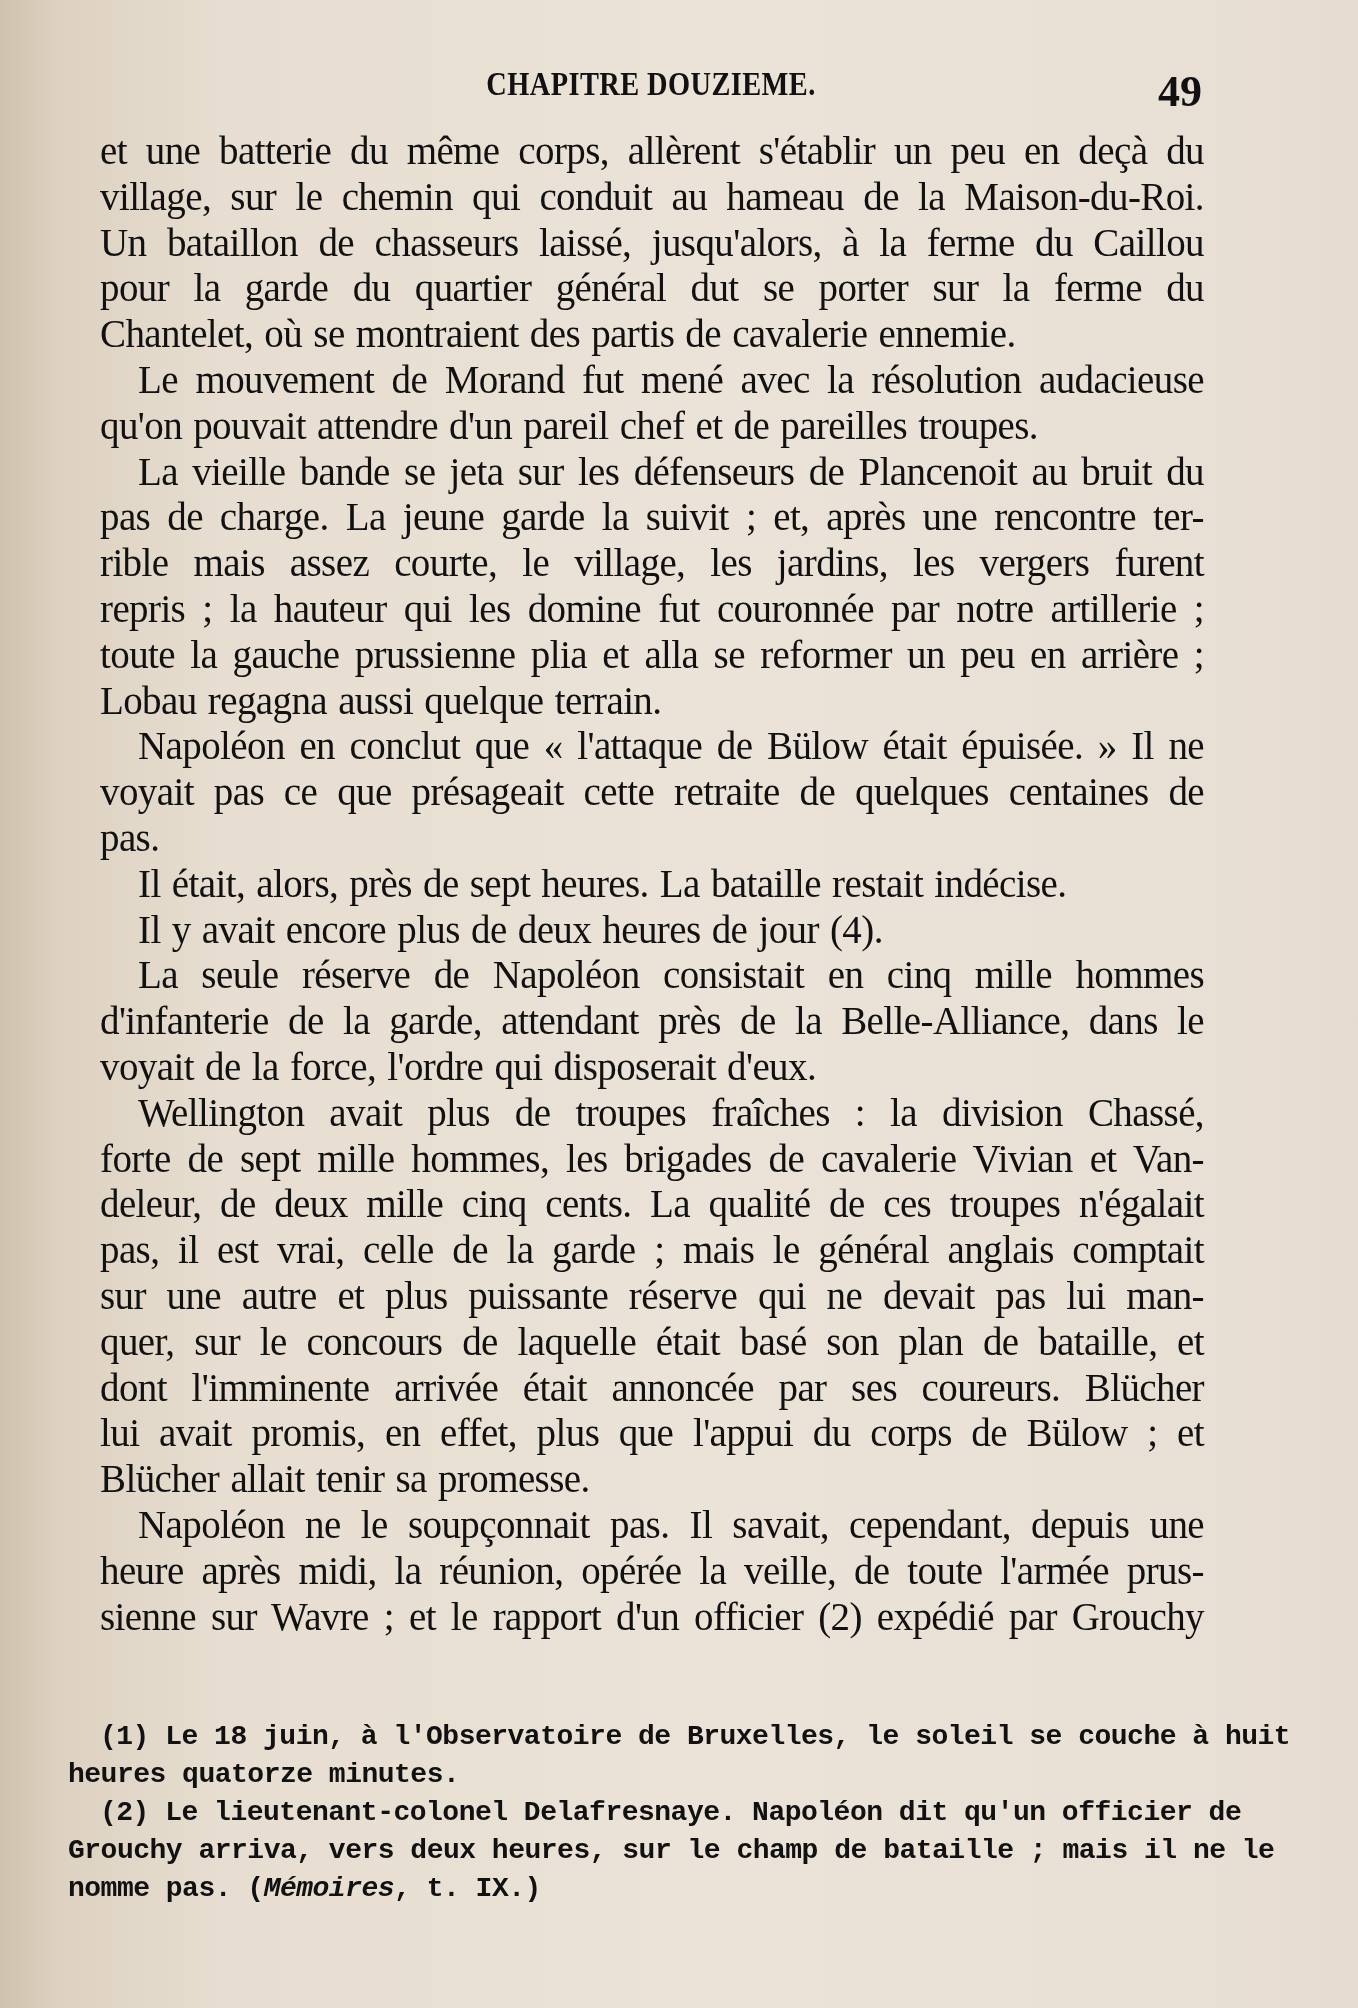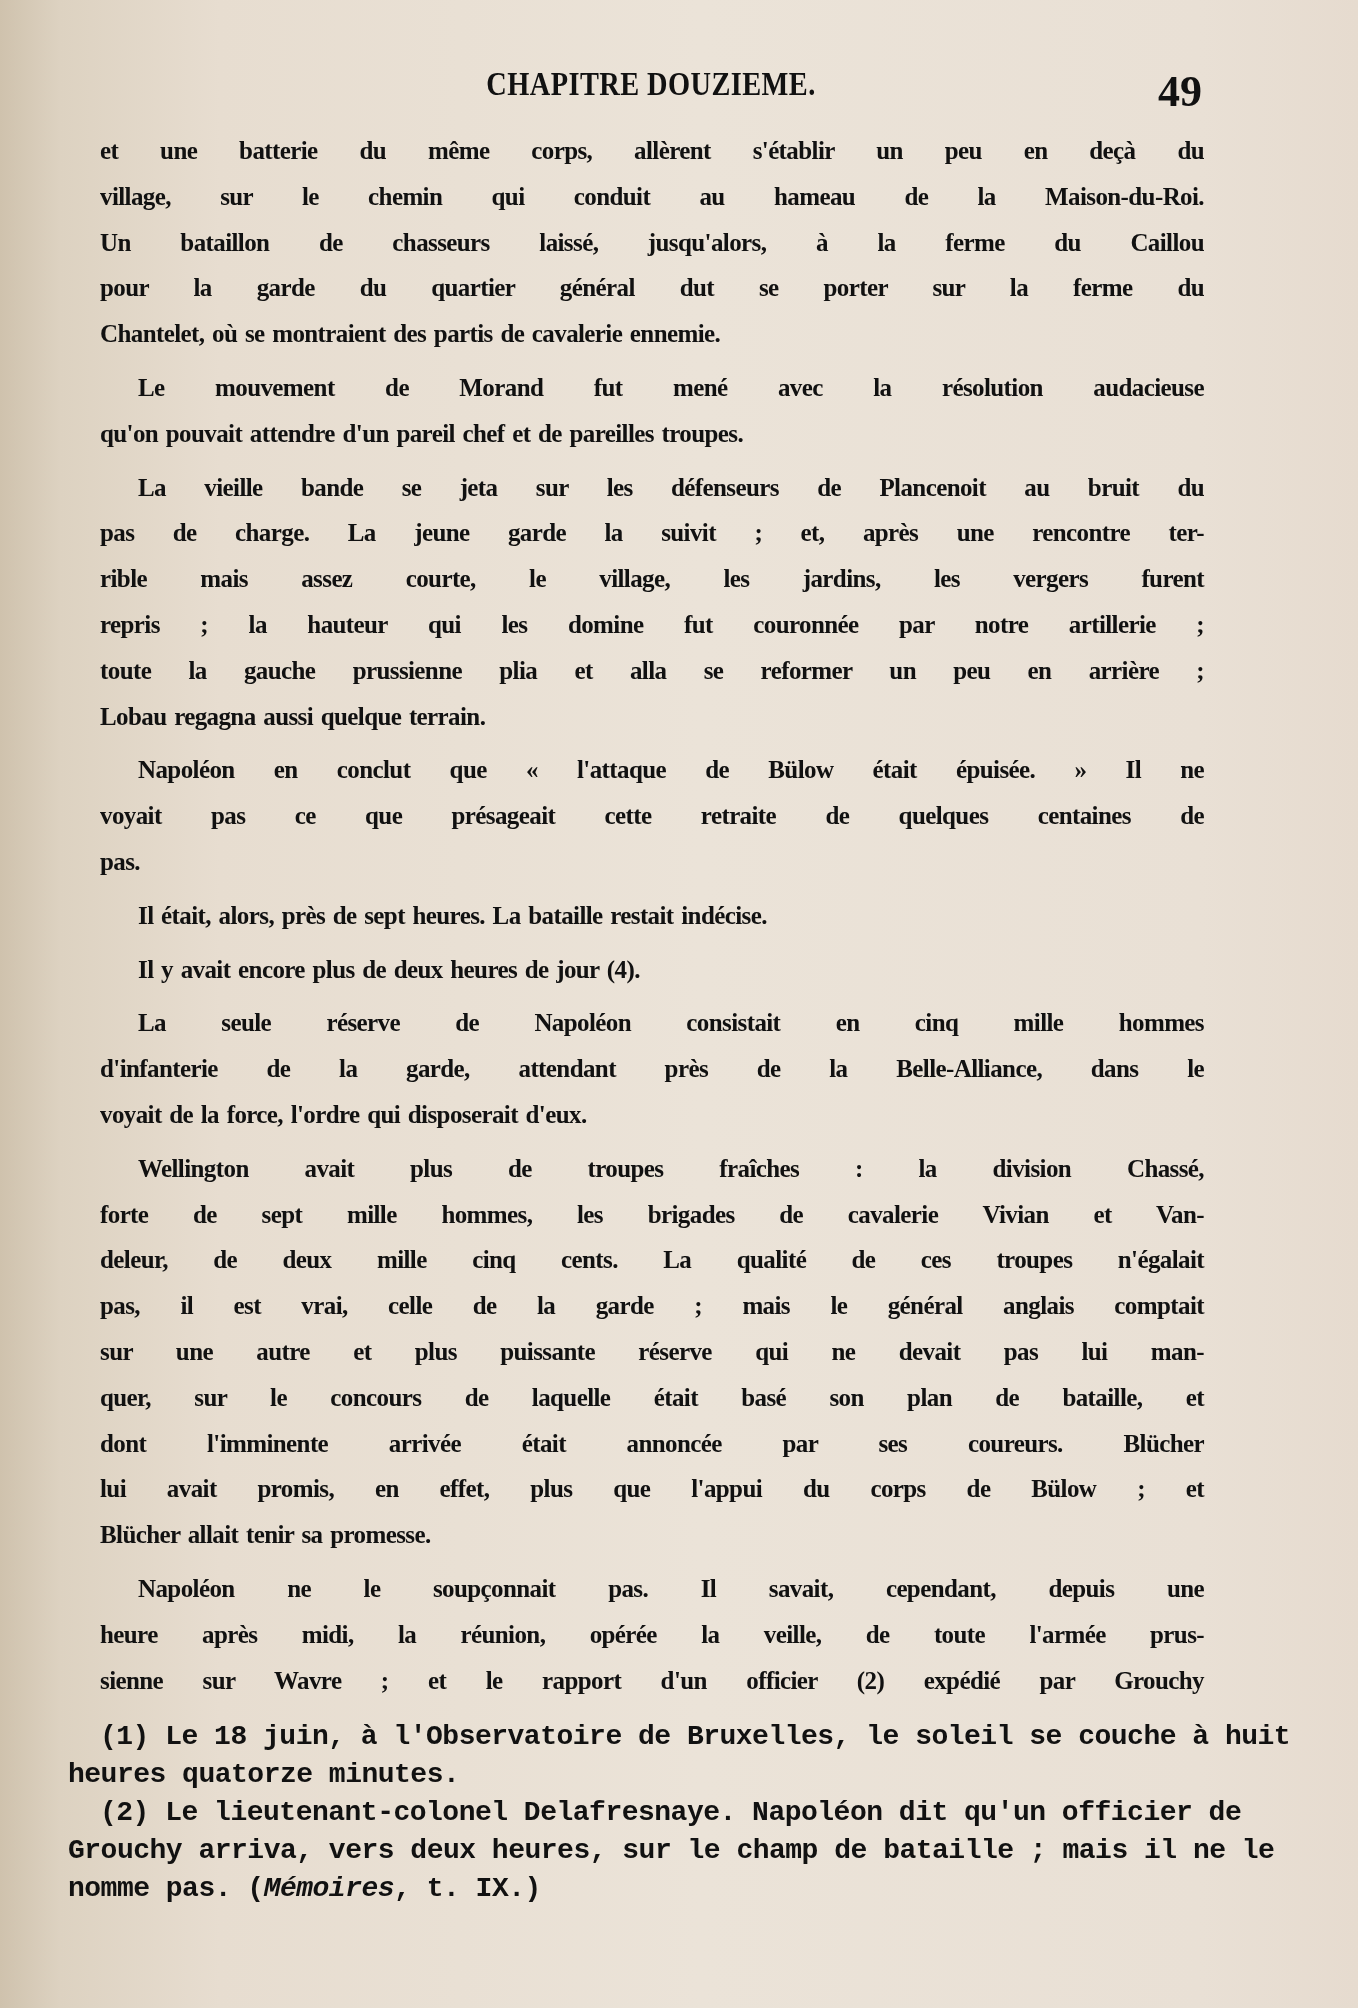--- a/index.html
+++ b/index.html
@@ -49,30 +49,30 @@
     .body-text {
       position: absolute;
       top: 128px;
       left: 100px;
       width: 1104px;
     }
     .line {
       display: block;
       height: 45.8px;
       line-height: 45.8px;
-      font-size: 25px;
-      font-weight: bold;
+      font-size: 39px;
+      font-weight: normal;
       white-space: nowrap;
       text-align: justify;
       text-align-last: justify;
       letter-spacing: -0.6px;
       word-spacing: 2px;
       transform-origin: left center;
     }
-    .line.indent { padding-left: 38px; margin-top: 8px; }
+    .line.indent { padding-left: 38px; }
     .line.last { text-align-last: left; }
     .footnotes {
       position: absolute;
       top: 1718px;
       left: 68px;
       width: 1108px;
       font-family: Liberation Mono, monospace;
     }
     .fn-line {
       display: block;

